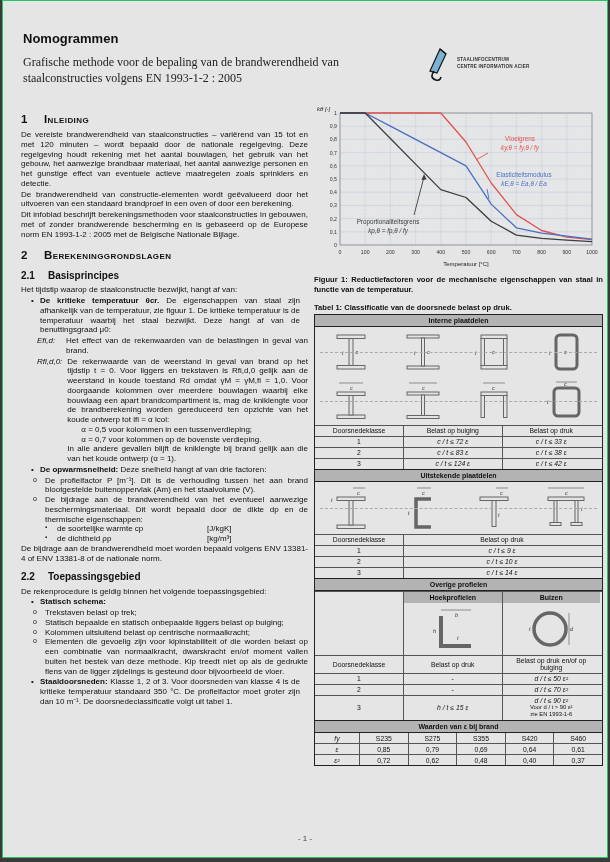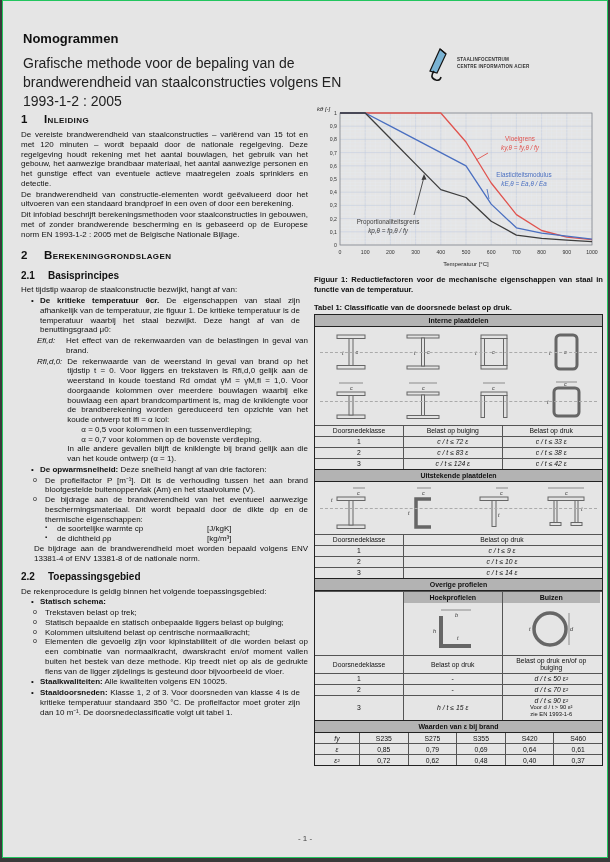--- a/index.html
+++ b/index.html
@@ -1,20 +1,20 @@
 <!DOCTYPE html>
 <html><head>
 <meta charset="utf-8">
 <style>
   html,body{margin:0;padding:0;background:#3a3a3a;}
   .page{position:relative;width:604px;height:856px;margin:0 auto;background:#e5e5e5;
         border:1px solid #22c55e;font-family:"Liberation Sans",sans-serif;color:#111;overflow:hidden;}
   
   .title{position:absolute;left:20px;top:30px;font-size:13px;font-weight:bold;}
-  .subtitle{position:absolute;left:20px;top:53px;width:330px;font-size:14px;line-height:1.35;color:#222;}
+  .subtitle{position:absolute;left:20px;top:53px;width:330px;font-size:12px;line-height:1.35;color:#222;font-family:Liberation Serif, serif;}
   .logo{position:absolute;left:424px;top:46px;display:flex;align-items:center;gap:4px;}
   .logo-text{font-size:4.6px;line-height:1.5;font-weight:bold;color:#333;letter-spacing:.2px;}
   
   .col-left{position:absolute;left:18px;top:102px;width:287px;font-size:8px;line-height:1.22;
             text-align:justify;}
   .col-right{position:absolute;left:311px;top:102px;width:289px;}
   
   .sec{display:flex;gap:11px;font-weight:bold;font-size:11.5px;margin:9px 0 4px;text-align:left;}
   .sec .num{width:12px;flex:none;}
   .sec .t{font-variant:small-caps;letter-spacing:.4px;}
@@ -24,21 +24,21 @@
   .b1::before{content:"\2022";position:absolute;left:2px;}
   .b2{position:relative;padding-left:13px;margin-left:11px;}
   .b2::before{content:"o";position:absolute;left:1px;font-size:7px;}
   .b3{display:flex;margin-left:24px;position:relative;padding-left:12px;}
   .b3::before{content:"\25AA";position:absolute;left:0;font-size:6px;}
   .b3 .bt{width:150px;flex:none;}
   .formula{font-style:italic;margin:3px 0 3px 16px;text-align:left;}
   .defrow{display:flex;gap:5px;margin:1px 0 1px 16px;}
   .defrow .term{min-width:24px;flex:none;font-style:italic;}
   .alpha{margin-left:14px;text-align:left;}
-  .hang{margin-left:13px;}
+  .hang{margin-left:0;}
   
   .fig1{display:block;}
   .tick{font-size:5.2px;fill:#333;}
   .ylab,.xlab{font-size:6px;fill:#222;font-style:italic;}
   .xlab{font-style:normal;}
   .ann{font-size:6.3px;}
   .ann.it{font-style:italic;}
   .frame{fill:none;stroke:#8a8a8a;stroke-width:.8;}
   .figcap{font-weight:bold;font-size:7.6px;line-height:1.3;text-align:justify;margin-top:2px;}
   .tcap{font-weight:bold;font-size:7.6px;margin:8px 0 2px;}
@@ -146,24 +146,20 @@
       <span>Toepassingsgebied</span>
     </div>
     <p>De rekenprocedure is geldig binnen het volgende toepassingsgebied:</p>
     <div class="b1">
       <b>Statisch schema:</b>
     </div>
     <div class="b2">Trekstaven belast op trek;</div>
     <div class="b2">Statisch bepaalde en statisch onbepaalde liggers belast op buiging;</div>
     <div class="b2">Kolommen uitsluitend belast op centrische normaalkracht;</div>
     <div class="b2">Elementen die gevoelig zijn voor kipinstabiliteit of die worden belast op een combinatie van normaalkracht, dwarskracht en/of moment vallen buiten het bestek van deze methode. Kip treedt niet op als de gedrukte flens van de ligger zijdelings is gesteund door bijvoorbeeld de vloer.</div>
-    <div class="b1">
-      <b>Staalkwaliteiten:</b>
-      <span>Alle kwaliteiten volgens EN 10025.</span>
-    </div>
     <div class="b1">
       <b>Staaldoorsneden:</b>
       <span>Klasse 1, 2 of 3. Voor doorsneden van klasse 4 is de kritieke temperatuur standaard 350 °C. De profielfactor moet groter zijn dan 10 m⁻¹. De doorsnedeclassificatie volgt uit tabel 1.</span>
     </div>
   </div>
 
   <div class="col-right">
 
     <svg id="fig1-svg" class="fig1" width="289" height="170" viewBox="0 0 289 170">
       <text class="ylab" x="3" y="8">kθ [-]</text>

